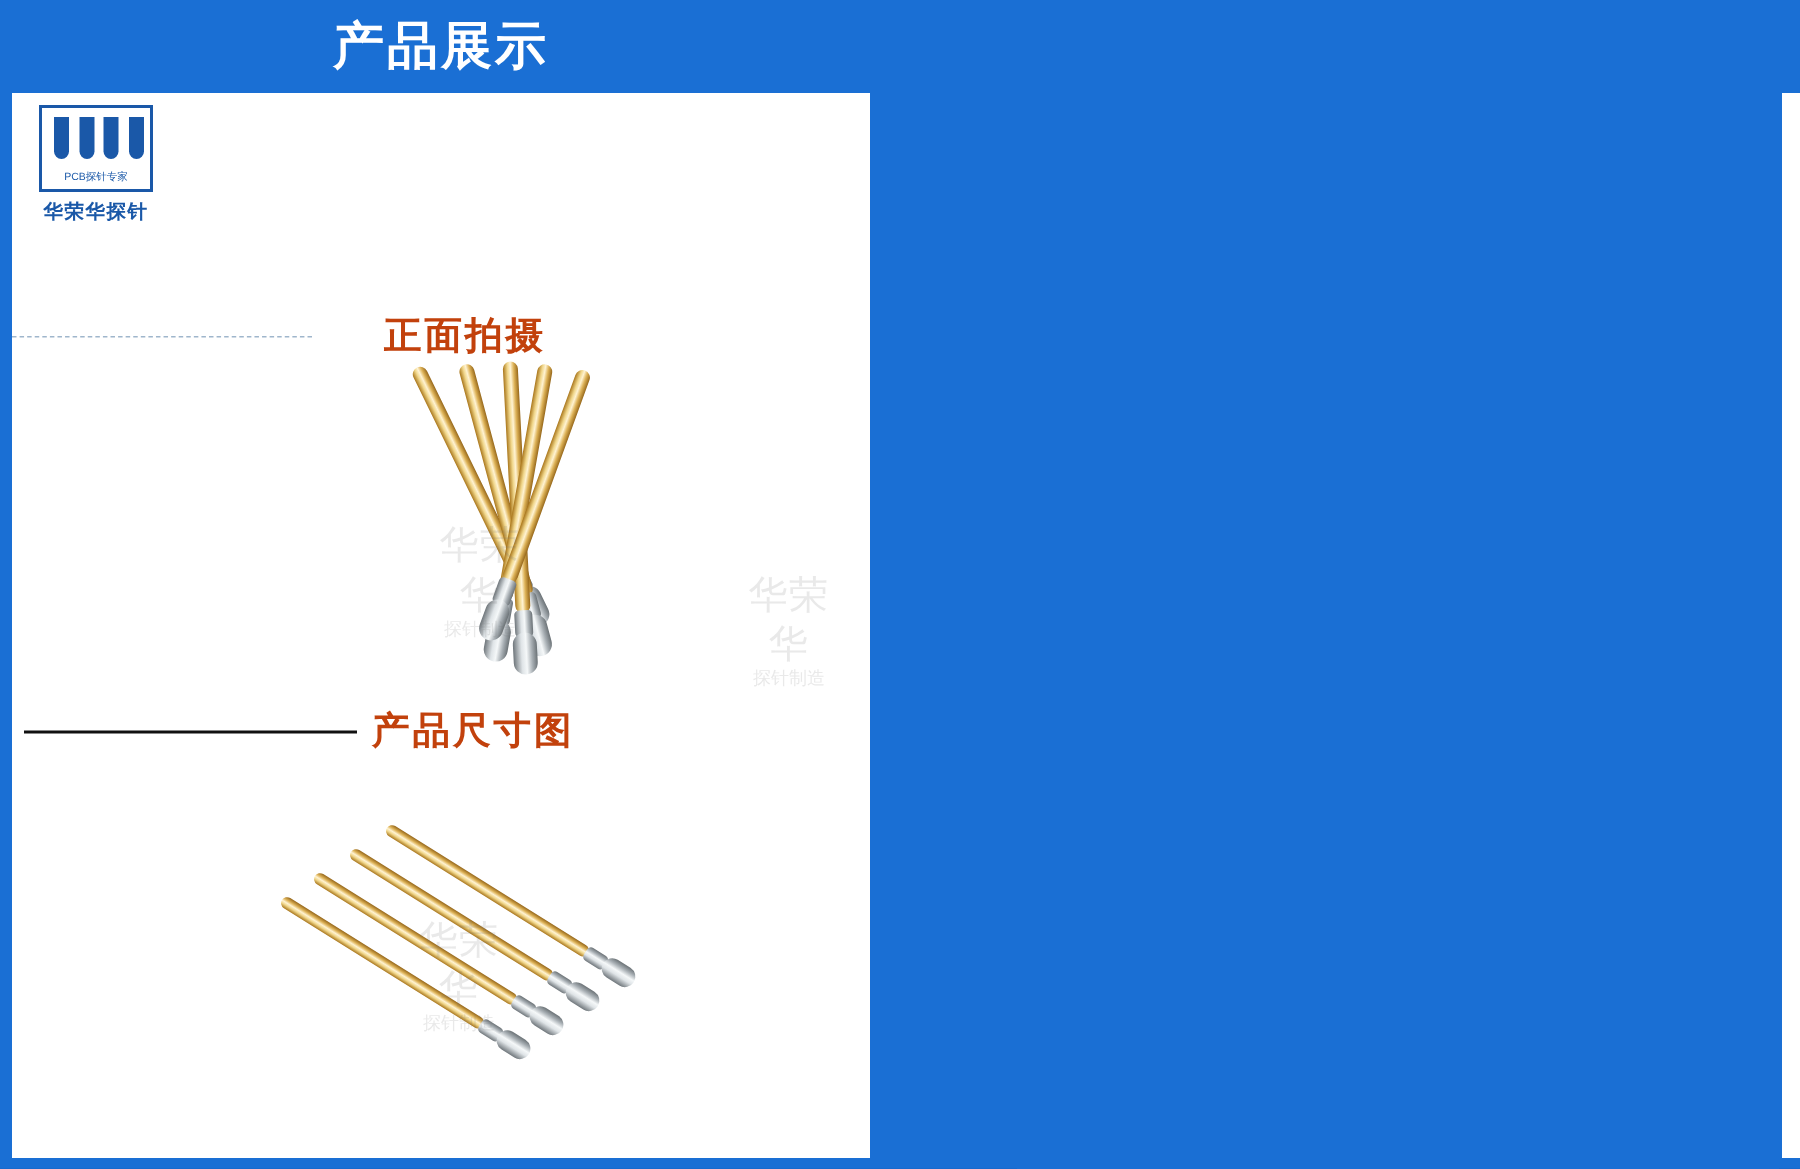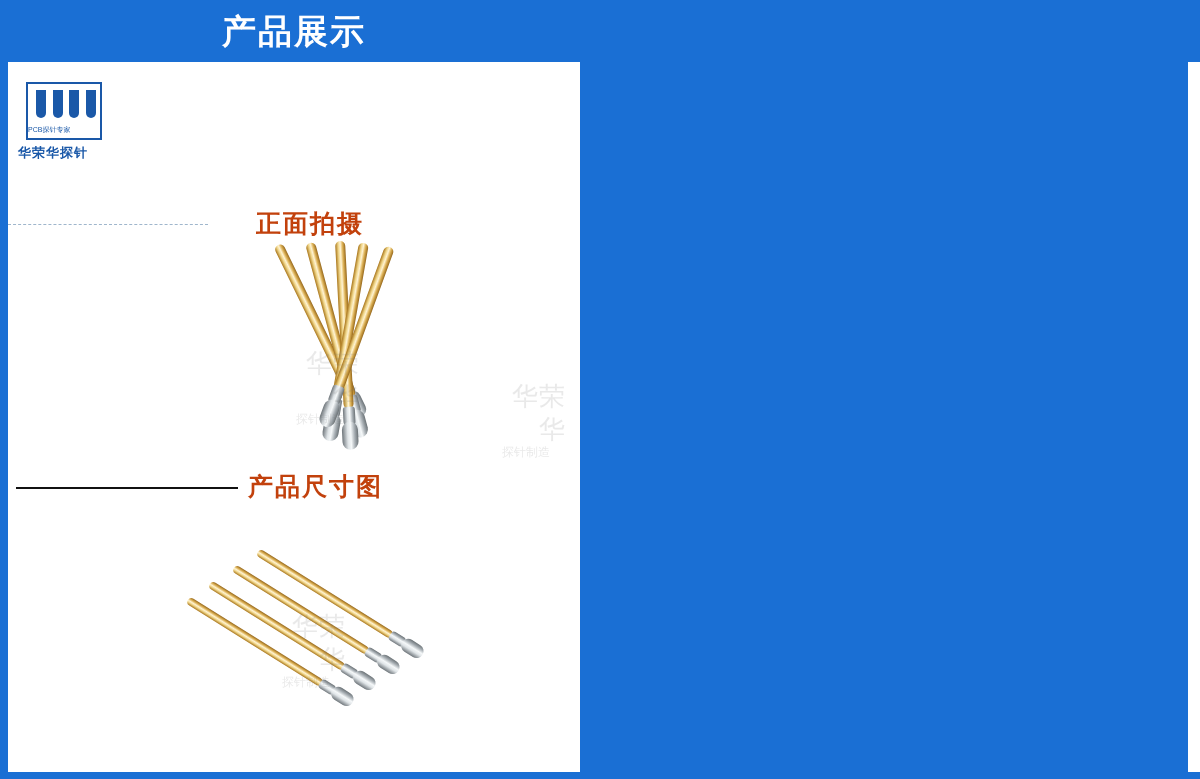--- a/index.html
+++ b/index.html
@@ -57,24 +57,24 @@
   .card-right {
     left: 600px;
     top: 62px;
     width: 592px;
     height: 710px;
   }
   
   .logo-box {
     position: absolute;
     left: 10px;
-    top: 20px;
+    top: 8px;
     width: 92px;
     height: 88px;
-    text-align: left;
+    text-align: center;
   }
   .logo-mark {
     width: 76px;
     height: 58px;
     margin: 0 auto;
     border: 2px solid #1a58a8;
     box-sizing: border-box;
     position: relative;
     background: #ffffff;
   }
@@ -138,21 +138,21 @@
     position: absolute;
     color: rgba(120,120,120,0.16);
     font-size: 12px;
     text-align: center;
     line-height: 1.25;
     pointer-events: none;
   }
   .wm-1 { left: 272px; top: 285px; width: 80px; }
   .wm-2 { left: 258px; top: 548px; width: 80px; }
   .wm-3 { left: 478px; top: 318px; width: 80px; }
-  .wm-glyph { font-size: 26px; letter-spacing: 1px; text-align: right; }
+  .wm-glyph { font-size: 26px; letter-spacing: 1px; }
 
   
   .probe-fan { position: absolute; left: 150px; top: 175px; width: 340px; height: 230px; }
   
   .probe-side-group { position: absolute; left: 150px; top: 478px; width: 340px; height: 210px; }
 
   .drawing {
     position: absolute;
     left: 10px;
     top: 70px;

